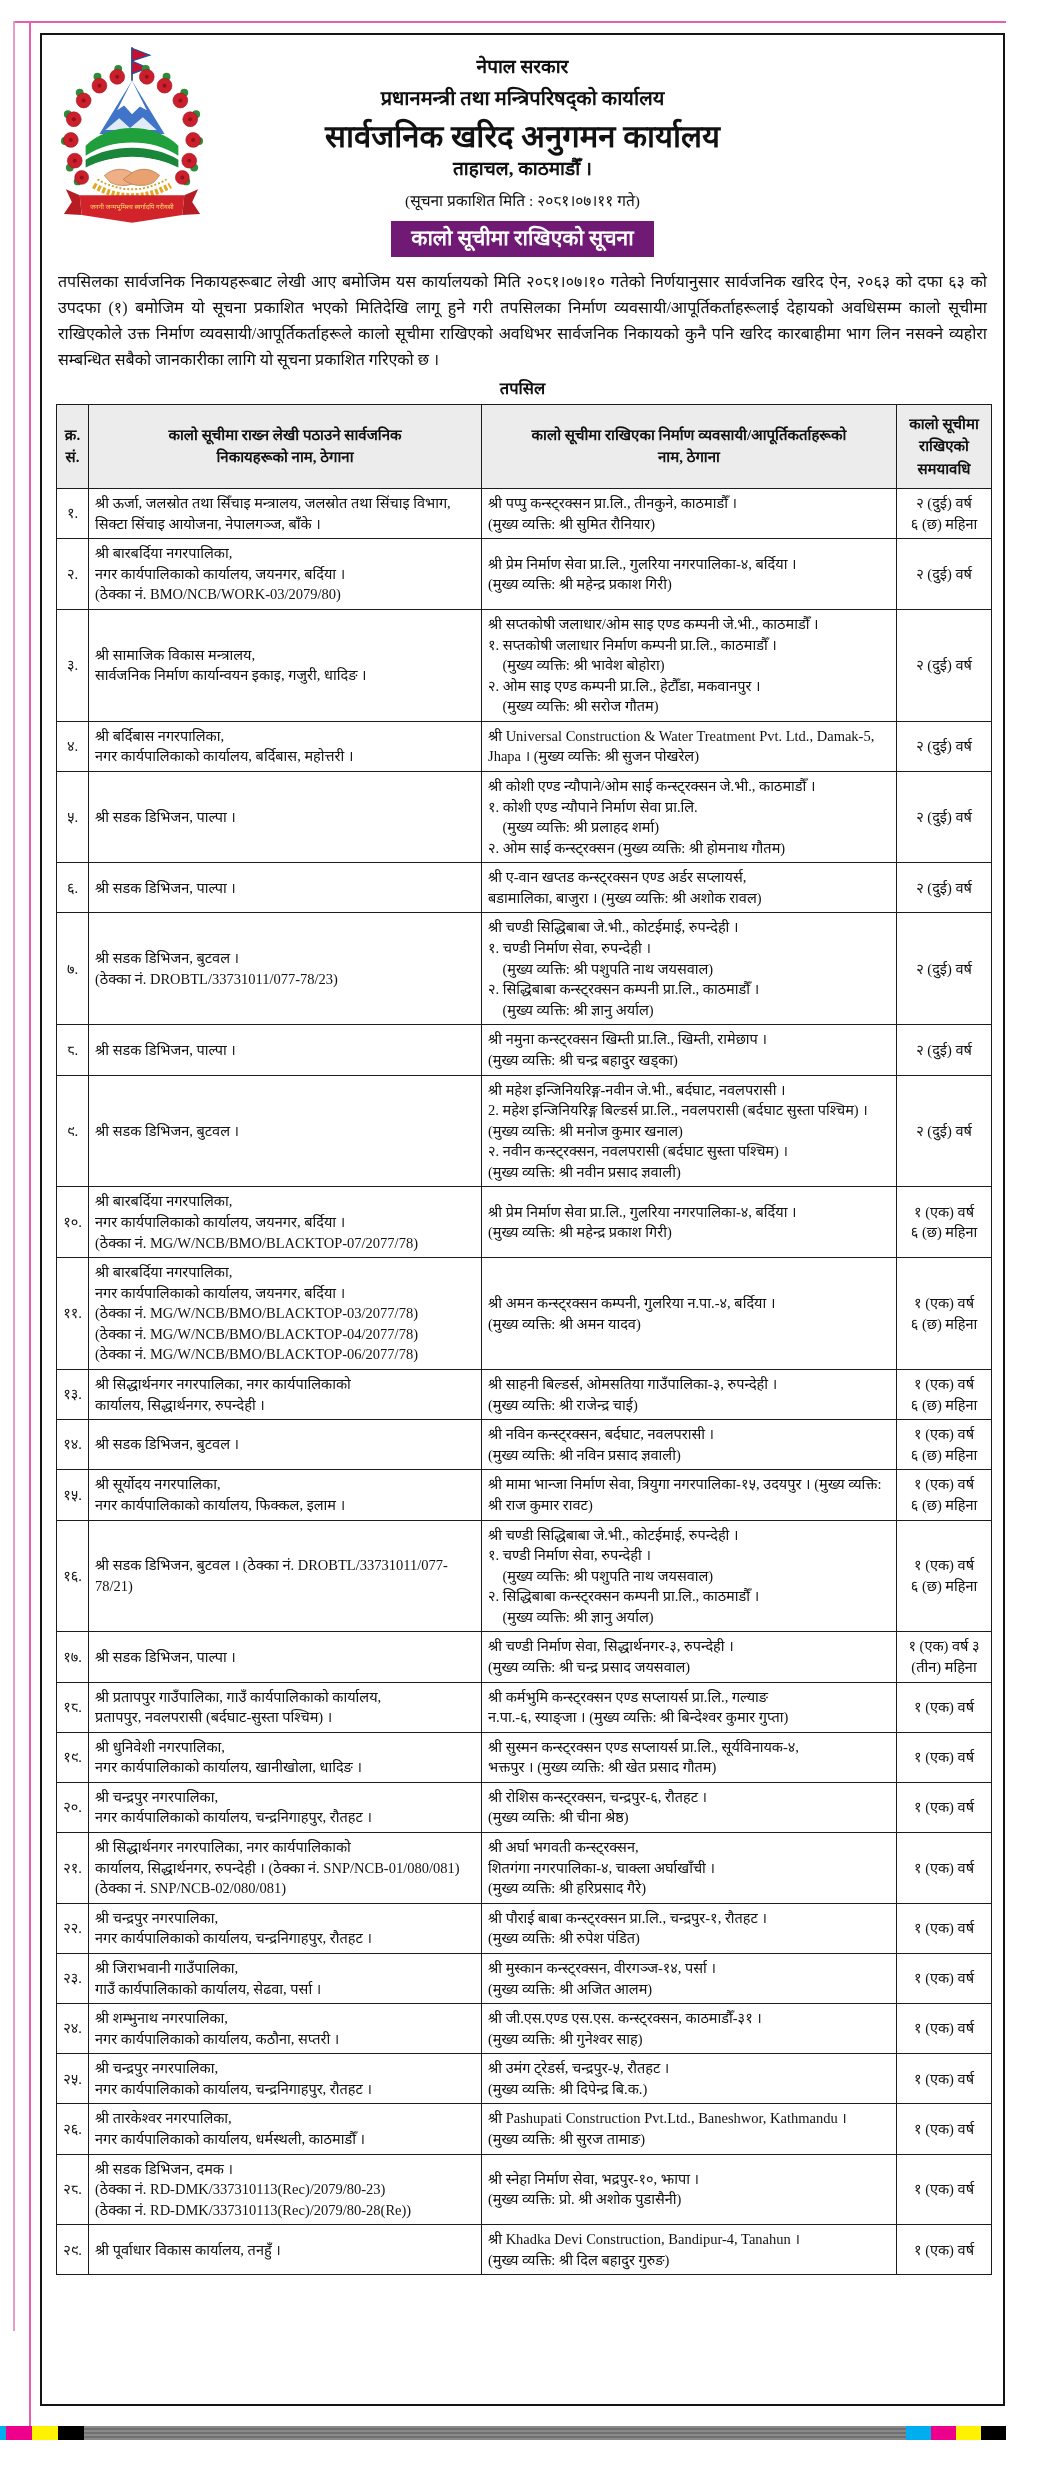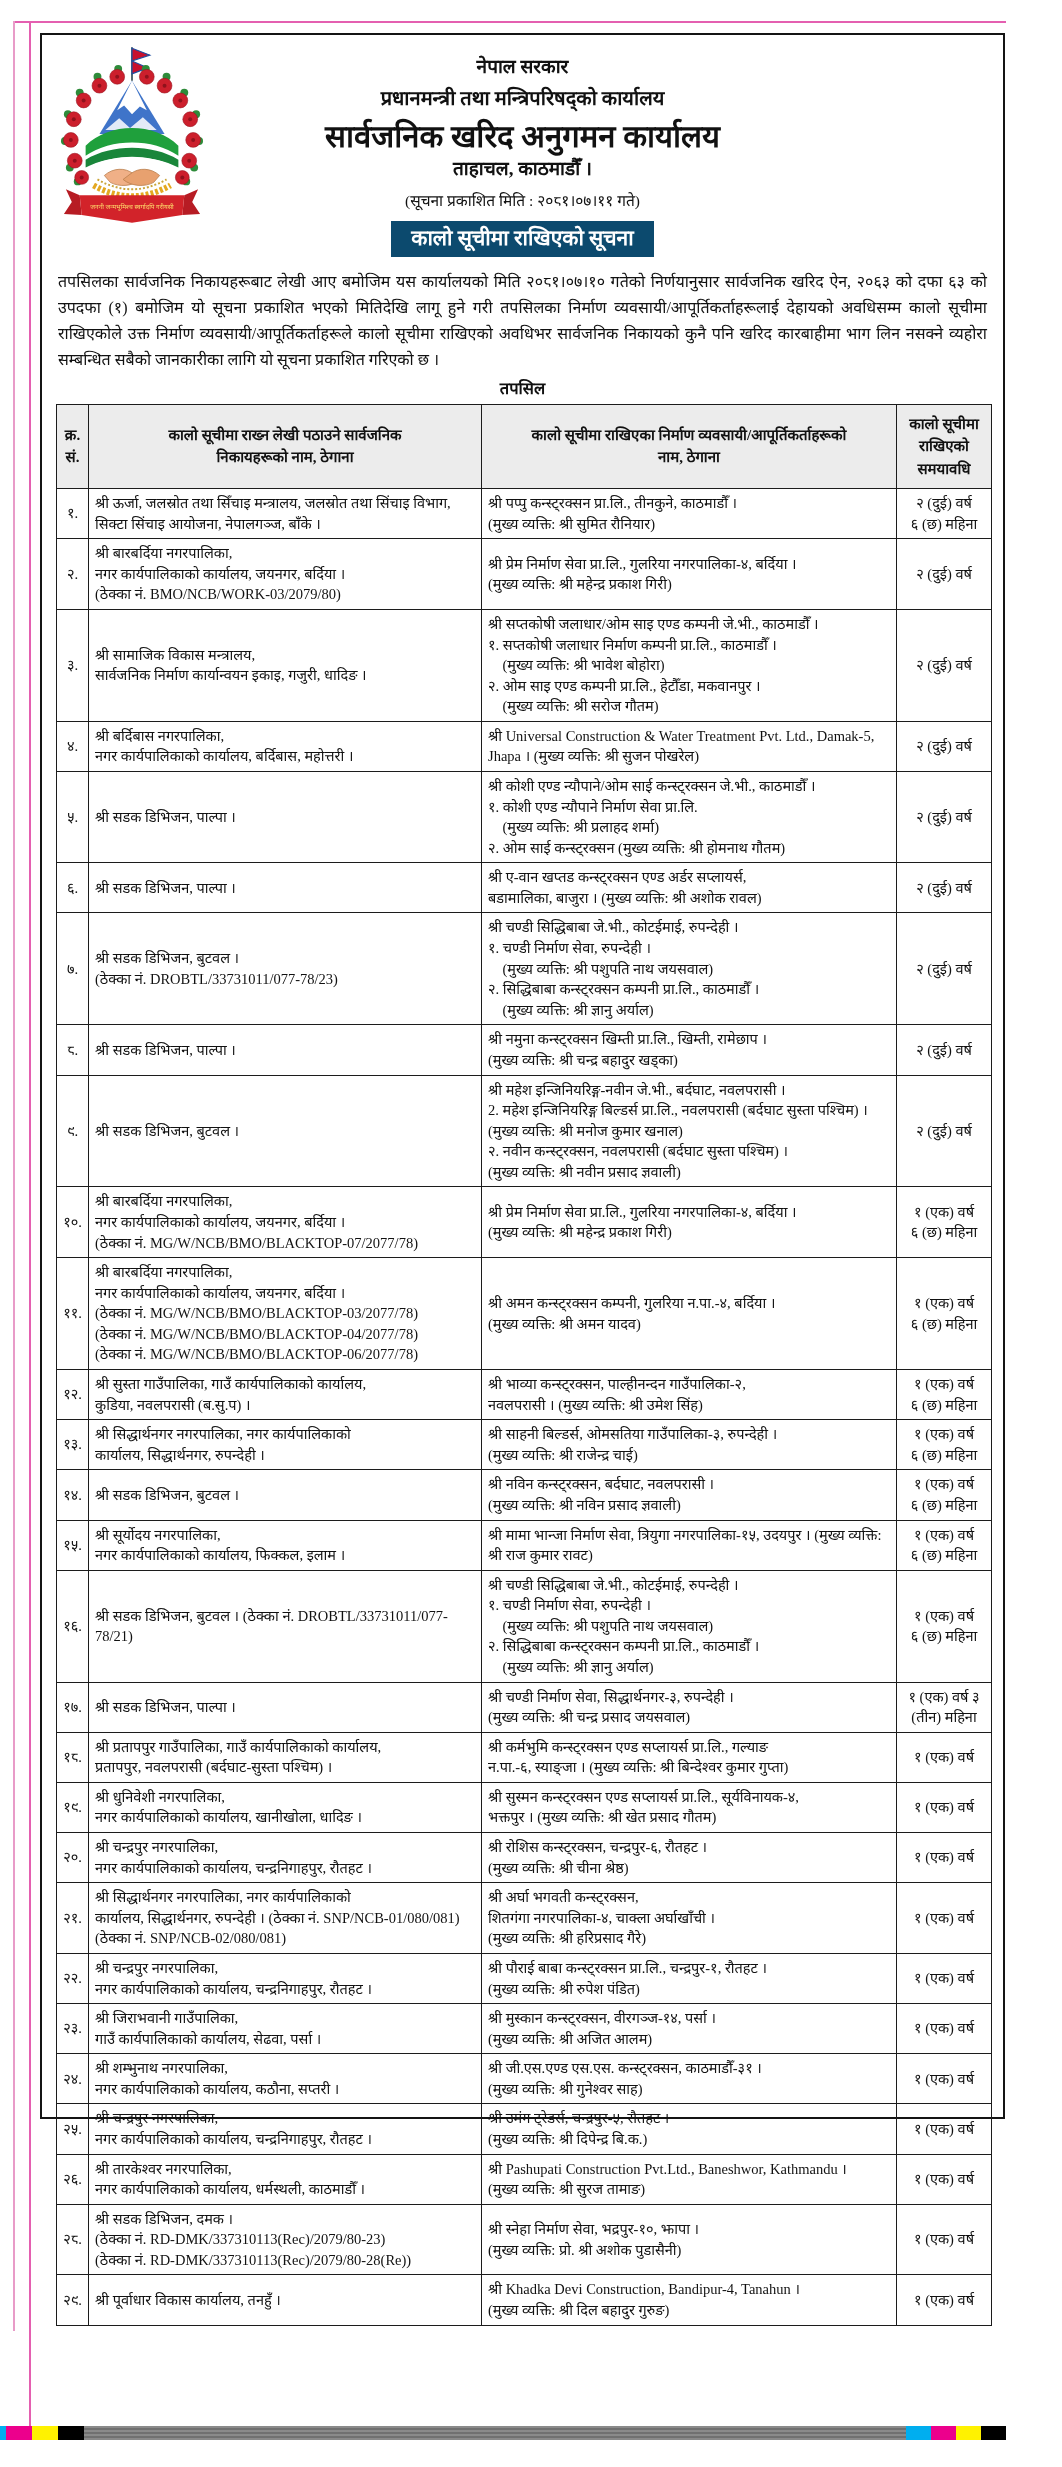--- a/index.html
+++ b/index.html
@@ -10,36 +10,36 @@
     font-family:"Liberation Serif","DejaVu Serif",serif;
     color:#111;
     overflow:hidden;
   }
   
   .rule-top{position:absolute;left:13px;top:21px;width:993px;height:2px;background:#e45fb0;}
   .rule-left-outer{position:absolute;left:13px;top:21px;width:2px;height:2310px;background:#e89cc8;}
   .rule-left-inner{position:absolute;left:29px;top:21px;width:2px;height:2410px;background:#e45fb0;}
 
   .frame{
-    position:absolute;left:40px;top:33px;width:965px;height:2086px;
+    position:absolute;left:40px;top:33px;width:965px;height:2373px;
     border:2.5px solid #141414;
     box-sizing:border-box;
     padding:14px 14px 6px 14px;
     background:#fff;
   }
   .emblem{position:absolute;left:16px;top:6px;width:148px;height:190px;}
   .masthead{text-align:center;line-height:1.3;}
   .mh-gov{font-size:19px;font-weight:bold;margin-top:6px;}
   .mh-pmo{font-size:20px;font-weight:bold;margin-top:5px;}
   .mh-office{font-size:31px;font-weight:bold;margin-top:6px;text-align:center;}
   .mh-addr{font-size:19px;font-weight:bold;margin-top:0;}
   .mh-date{font-size:15.5px;margin-top:9px;}
   .badge{
     display:block;width:fit-content;margin:10px auto 0 auto;
-    background:#0c4a6e;color:#fff;font-weight:bold;font-size:21px;
+    background:#701a75;color:#fff;font-weight:bold;font-size:21px;
     padding:5px 20px 7px 20px;line-height:1.15;
   }
   .intro{
     margin:12px 2px 0 2px;
     font-size:16px;line-height:1.62;text-align:justify;
   }
   .tapasil{text-align:center;font-weight:bold;font-size:16.5px;margin:3px 0 5px 0;}
 
   table.blacklist{
     width:935px;border-collapse:collapse;table-layout:fixed;
@@ -305,29 +305,20 @@
 नगर कार्यपालिकाको कार्यालय, जयनगर, बर्दिया ।
 (ठेक्का नं. MG/W/NCB/BMO/BLACKTOP-03/2077/78)
 (ठेक्का नं. MG/W/NCB/BMO/BLACKTOP-04/2077/78)
 (ठेक्का नं. MG/W/NCB/BMO/BLACKTOP-06/2077/78)</td>
     <td>श्री अमन कन्स्ट्रक्सन कम्पनी, गुलरिया न.पा.-४, बर्दिया ।
 (मुख्य व्यक्ति: श्री अमन यादव)</td>
     <td class="duration">१ (एक) वर्ष
 ६ (छ) महिना</td>
   </tr>
 
-  <tr>
-    <td class="sn">१२.</td>
-    <td>श्री सुस्ता गाउँपालिका, गाउँ कार्यपालिकाको कार्यालय,
-कुडिया, नवलपरासी (ब.सु.प) ।</td>
-    <td>श्री भाव्या कन्स्ट्रक्सन, पाल्हीनन्दन गाउँपालिका-२,
-नवलपरासी । (मुख्य व्यक्ति: श्री उमेश सिंह)</td>
-    <td class="duration">१ (एक) वर्ष
-६ (छ) महिना</td>
-  </tr>
 
   <tr>
     <td class="sn">१३.</td>
     <td>श्री सिद्धार्थनगर नगरपालिका, नगर कार्यपालिकाको
 कार्यालय, सिद्धार्थनगर, रुपन्देही ।</td>
     <td>श्री साहनी बिल्डर्स, ओमसतिया गाउँपालिका-३, रुपन्देही ।
 (मुख्य व्यक्ति: श्री राजेन्द्र चाई)</td>
     <td class="duration">१ (एक) वर्ष
 ६ (छ) महिना</td>
   </tr>

